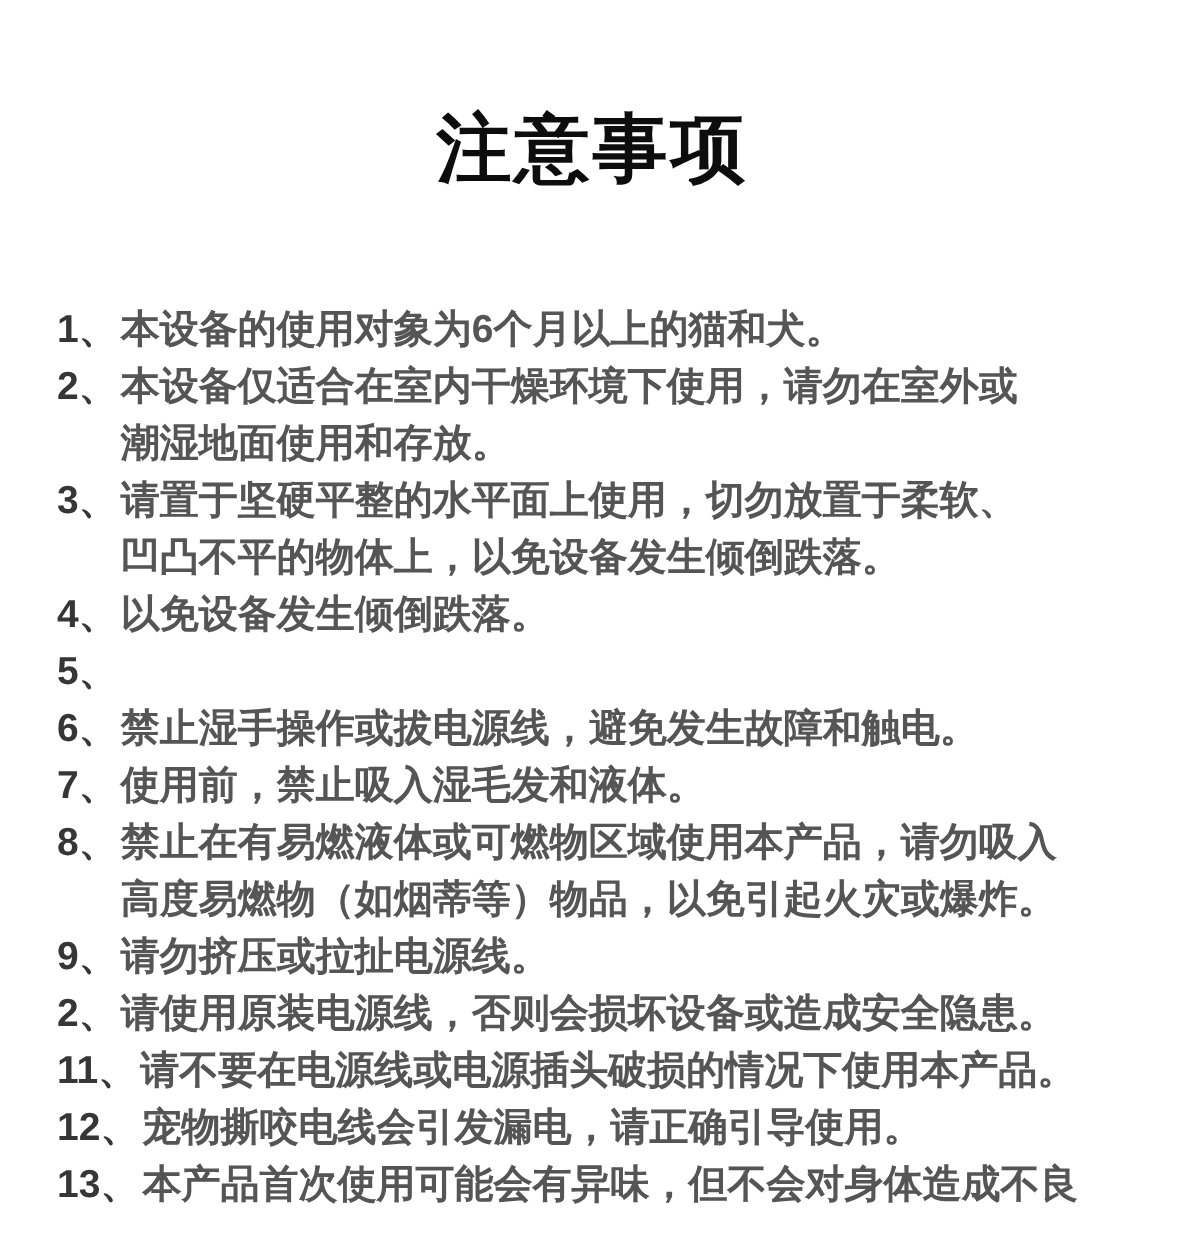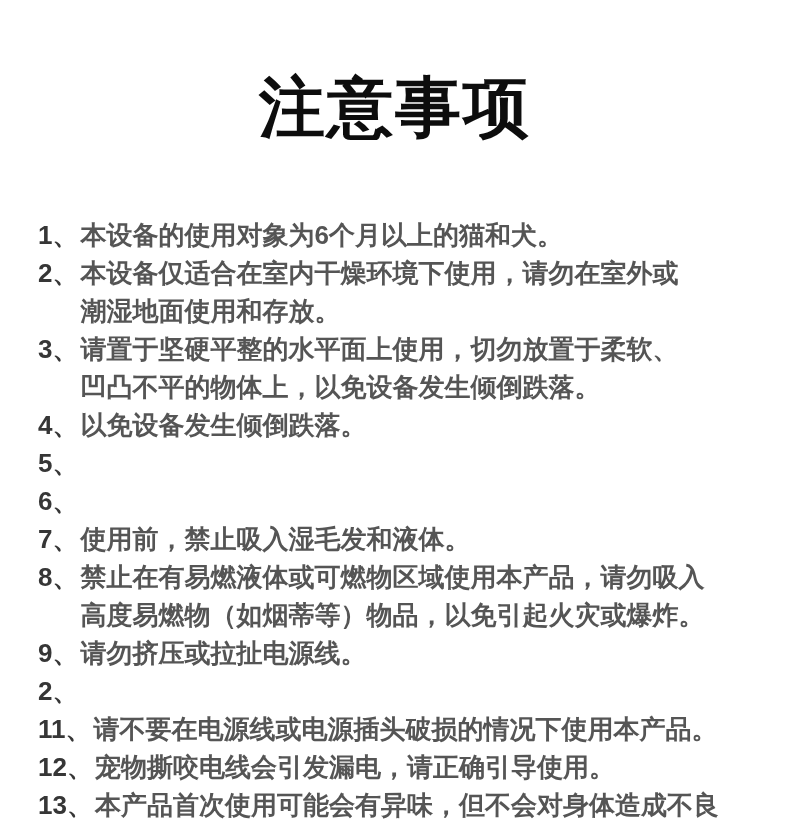--- a/index.html
+++ b/index.html
@@ -9,21 +9,21 @@
   body {
     width: 790px;
     height: 823px;
     background: #ffffff;
     overflow: hidden;
     font-family: "Liberation Sans", "DejaVu Sans", sans-serif;
   }
   .page-title {
     margin: 74px 0 0 0;
     text-align: center;
-    font-size: 66px;
+    font-size: 50px;
     line-height: 1;
     font-weight: 900;
     color: #0d0d0d;
     letter-spacing: 2px;
   }
   .precautions-list {
     list-style: none;
     margin: 76px 0 0 0;
     padding: 0 0 0 38px;
   }
@@ -70,36 +70,38 @@
   </li>
   <li class="list-item">
     <span class="num">4、</span>
     <span class="text">以免设备发生倾倒跌落。</span>
   </li>
   <li class="list-item">
     <span class="num">5、</span>
   </li>
   <li class="list-item">
     <span class="num">6、</span>
+    <span class="text">禁止湿手操作或拔电源线，避免发生故障和触电。</span>
   </li>
   <li class="list-item">
     <span class="num">7、</span>
     <span class="text">使用前，禁止吸入湿毛发和液体。</span>
   </li>
   <li class="list-item">
     <span class="num">8、</span>
     <span class="text">禁止在有易燃液体或可燃物区域使用本产品，请勿吸入
 高度易燃物（如烟蒂等）物品，以免引起火灾或爆炸。</span>
   </li>
   <li class="list-item">
     <span class="num">9、</span>
     <span class="text">请勿挤压或拉扯电源线。</span>
   </li>
   <li class="list-item">
     <span class="num">2、</span>
+    <span class="text">请使用原装电源线，否则会损坏设备或造成安全隐患。</span>
   </li>
   <li class="list-item">
     <span class="num">11、</span>
     <span class="text">请不要在电源线或电源插头破损的情况下使用本产品。</span>
   </li>
   <li class="list-item">
     <span class="num">12、</span>
     <span class="text">宠物撕咬电线会引发漏电，请正确引导使用。</span>
   </li>
   <li class="list-item">

